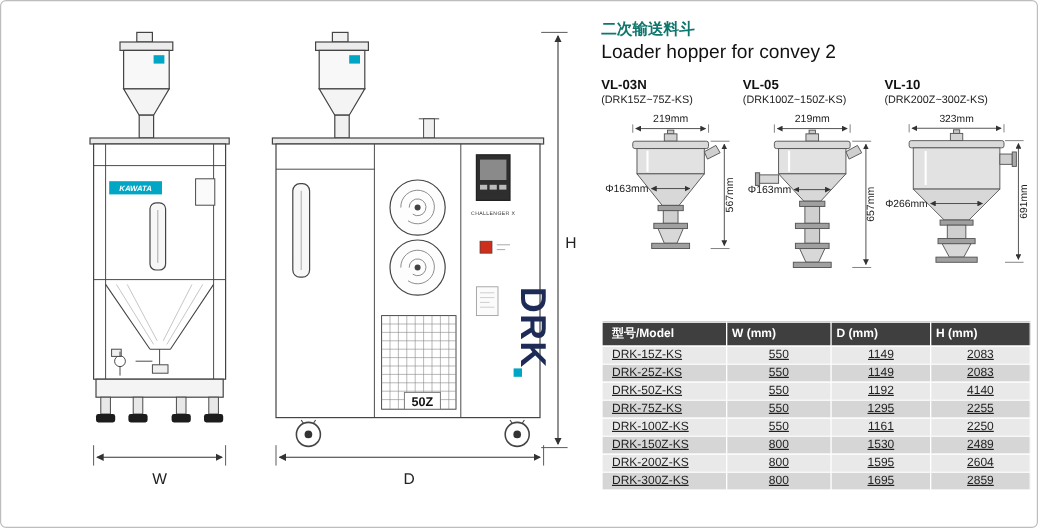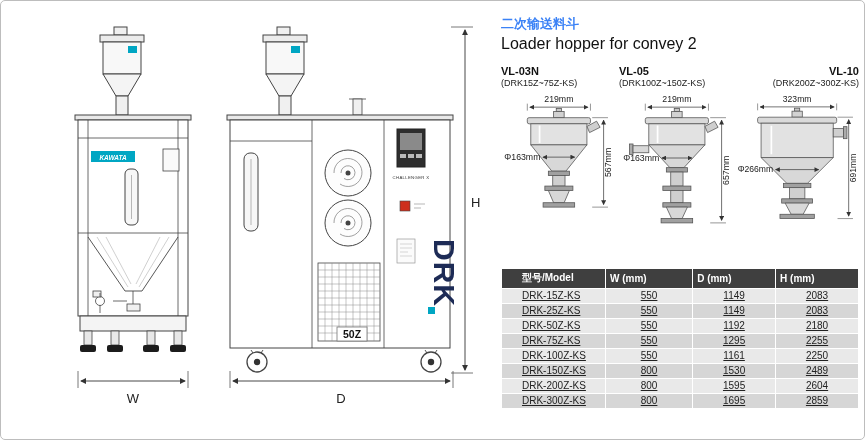--- a/index.html
+++ b/index.html
@@ -12,33 +12,33 @@
   .machines { position: absolute; left: 0; top: 0; }
   svg text { font-family: "Liberation Sans", sans-serif; stroke: none; }
   .dim  { font-size: 10px; fill: #222; }
   .dimL { font-size: 13px; fill: #222; }
   .brand-txt { font-size: 6.5px; font-weight: bold; font-style: italic; fill: #fff; }
   .panel-txt { font-size: 4.3px; fill: #333; letter-spacing: .3px; }
   .size-txt  { font-size: 10.5px; font-weight: bold; fill: #111; }
   .series-txt{ font-size: 30px; font-weight: bold; fill: #1d2b56; letter-spacing: 1px; }
 
   .right-panel { position: absolute; left: 500px; top: 14px; width: 358px; }
-  .title-zh { font-size: 13px; font-weight: bold; color: #3b82f6; }
+  .title-zh { font-size: 13px; font-weight: bold; color: #0f766e; }
   .title-en { font-size: 16px; color: #111; margin-top: 2px; }
   .hoppers { display: flex; gap: 4px; margin-top: 12px; }
   .hopper { display: flex; flex-direction: column; }
   .hopper.h1, .hopper.h2 { width: 114px; }
-  .hopper.h3 { width: 122px; text-align: right; }
+  .hopper.h3 { width: 122px; }
   .hop-model { font-size: 11px; font-weight: bold; color: #111; }
   .hop-range { font-size: 9px; color: #222; margin-top: 1px; margin-bottom: 6px; white-space: nowrap; }
 
   .spec-table { border-collapse: collapse; width: 358px; margin-top: 26px; font-size: 10px; color: #222; }
   .spec-table th { background: #3f3f3f; color: #fff; font-weight: bold; padding: 2.5px 4px; border: 1px solid #fff; text-align: left; }
   .spec-table td { padding: 1.5px 4px; border: 1px solid #fff; text-align: center; text-decoration: underline; }
-  .spec-table th.model, .spec-table td.model { text-align: left; padding-left: 20px; width: 104px; }
+  .spec-table th.model, .spec-table td.model { text-align: left; padding-left: 8px; width: 104px; }
   .spec-table tbody tr:nth-child(odd) td  { background: #e9e9e9; }
   .spec-table tbody tr:nth-child(even) td { background: #d6d6d6; }
 </style>
 </head>
 <body>
 
 <div class="sheet">
 
   <svg class="machines" width="492" height="430" viewBox="0 0 492 430">
     <defs>
@@ -303,21 +303,21 @@
         <tr>
           <td class="model">DRK-25Z-KS</td>
           <td>550</td>
           <td>1149</td>
           <td>2083</td>
         </tr>
         <tr>
           <td class="model">DRK-50Z-KS</td>
           <td>550</td>
           <td>1192</td>
-          <td>2180</td>
+          <td>4140</td>
         </tr>
         <tr>
           <td class="model">DRK-75Z-KS</td>
           <td>550</td>
           <td>1295</td>
           <td>2255</td>
         </tr>
         <tr>
           <td class="model">DRK-100Z-KS</td>
           <td>550</td>

